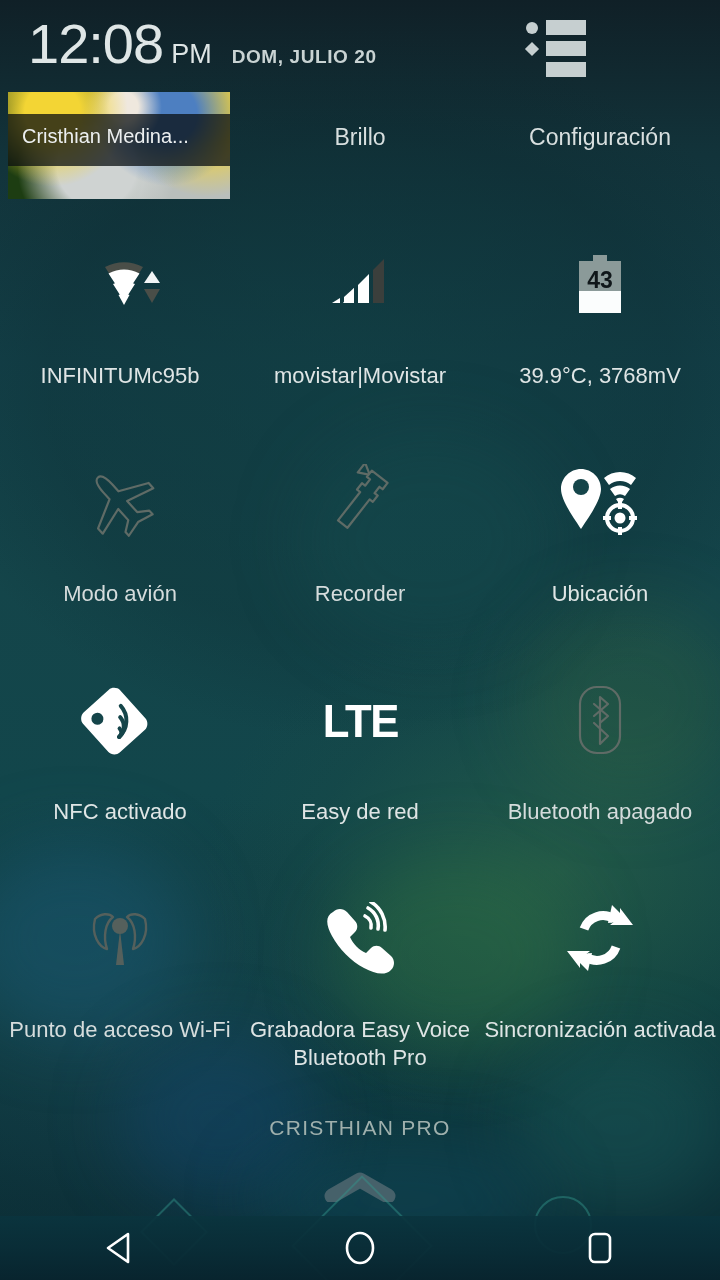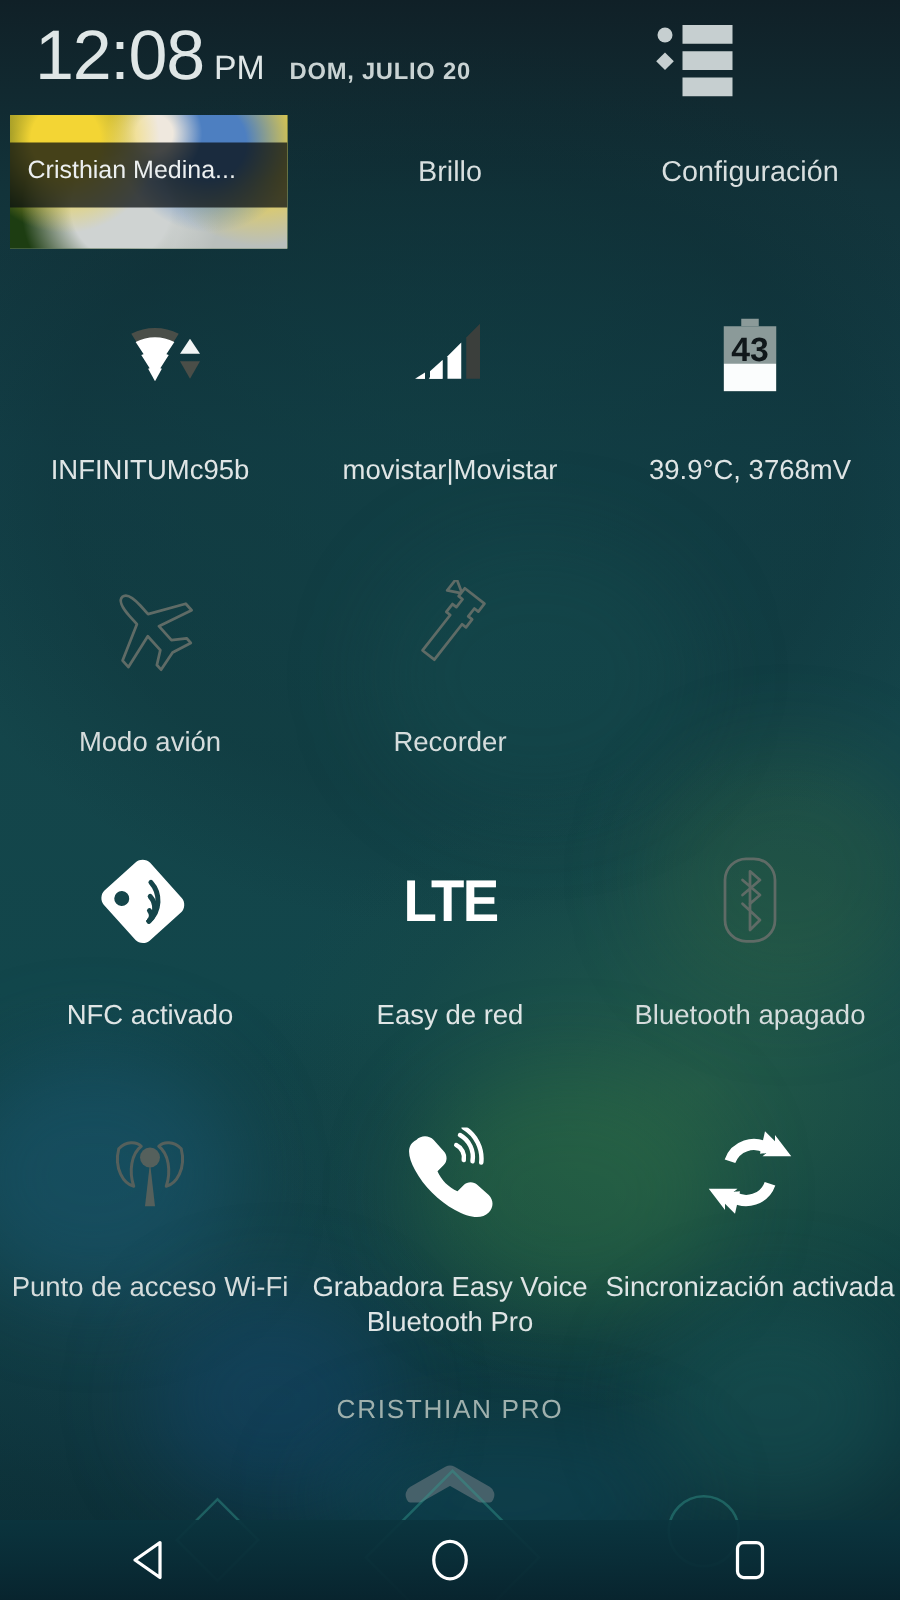--- a/index.html
+++ b/index.html
@@ -236,21 +236,21 @@
   }
   .bat-fill {
     position: absolute; left: 0; bottom: 0;
     width: 100%;
     background: #fbfdfd;
   }
   .bat-num {
     position: absolute; left: 0; top: 6px;
     width: 42px; height: 52px;
     display: flex; align-items: center; justify-content: center;
-    font-size: 27px; font-weight: 700; color: #10171a;
+    font-size: 23px; font-weight: 700; color: #10171a;
     padding-bottom: 14px;
     box-sizing: border-box;
   }
 
   
   #lte-text {
     font-size: 47px;
     font-weight: 700;
     letter-spacing: -1.5px;
     color: #ffffff;
@@ -423,20 +423,39 @@
           <svg width="80" height="76" viewBox="0 0 80 76">
             <g transform="rotate(38 40 38)">
               <path d="M30 6 L50 6 L50 14 L46 14 L46 22 L50 22 L50 30 L46 30 L46 66 L34 66 L34 30 L30 30 L30 22 L34 22 L34 14 L30 14 Z" fill="none" stroke="#5f6b66" stroke-width="2.2" stroke-linejoin="round"></path>
               <path d="M30 10 L20 4 L20 16 L30 11" fill="none" stroke="#5f6b66" stroke-width="2.2" stroke-linejoin="round"></path>
             </g>
           </svg>
         </div>
         <div class="tile-label dim">Recorder</div>
       </div>
 
+      <div class="tile">
+        <div class="tile-icon">
+          <svg width="92" height="74" viewBox="0 0 92 74">
+            <path d="M27 4 C38 4 47 13 47 24 C47 36 32 56 27 64 C22 56 7 36 7 24 C7 13 16 4 27 4 Z" fill="#ffffff"></path>
+            <circle cx="27" cy="22" r="8" fill="#15454a"></circle>
+            <g fill="#ffffff">
+              <path d="M50 13 A24 24 0 0 1 82 13 L77 20 A17 17 0 0 0 55 20 Z"></path>
+              <path d="M56 24 A16 16 0 0 1 76 24 L71 31 A9 9 0 0 0 61 31 Z"></path>
+              <path d="M62 34 A8 8 0 0 1 70 34 L66 40 Z"></path>
+            </g>
+            <g fill="none" stroke="#ffffff" stroke-width="4">
+              <circle cx="66" cy="53" r="13"></circle>
+              <path d="M66 36 L66 44 M66 62 L66 70 M49 53 L57 53 M75 53 L83 53"></path>
+            </g>
+            <circle cx="66" cy="53" r="5.5" fill="#ffffff"></circle>
+          </svg>
+        </div>
+        <div class="tile-label">Ubicación</div>
+      </div>
     </div>
 
     <div class="tile-row">
 
       <div class="tile">
         <div class="tile-icon">
           <svg width="80" height="76" viewBox="0 0 80 76">
             <g transform="rotate(-42 40 38)">
               <path d="M18 8 L52 8 C56 8 60 12 60 16 L60 54 C60 58 56 62 52 62 L18 62 C14 62 10 58 10 54 L10 16 C10 12 14 8 18 8 Z" fill="#ffffff"></path>
               <circle cx="24" cy="22" r="6" fill="#15454a"></circle>

